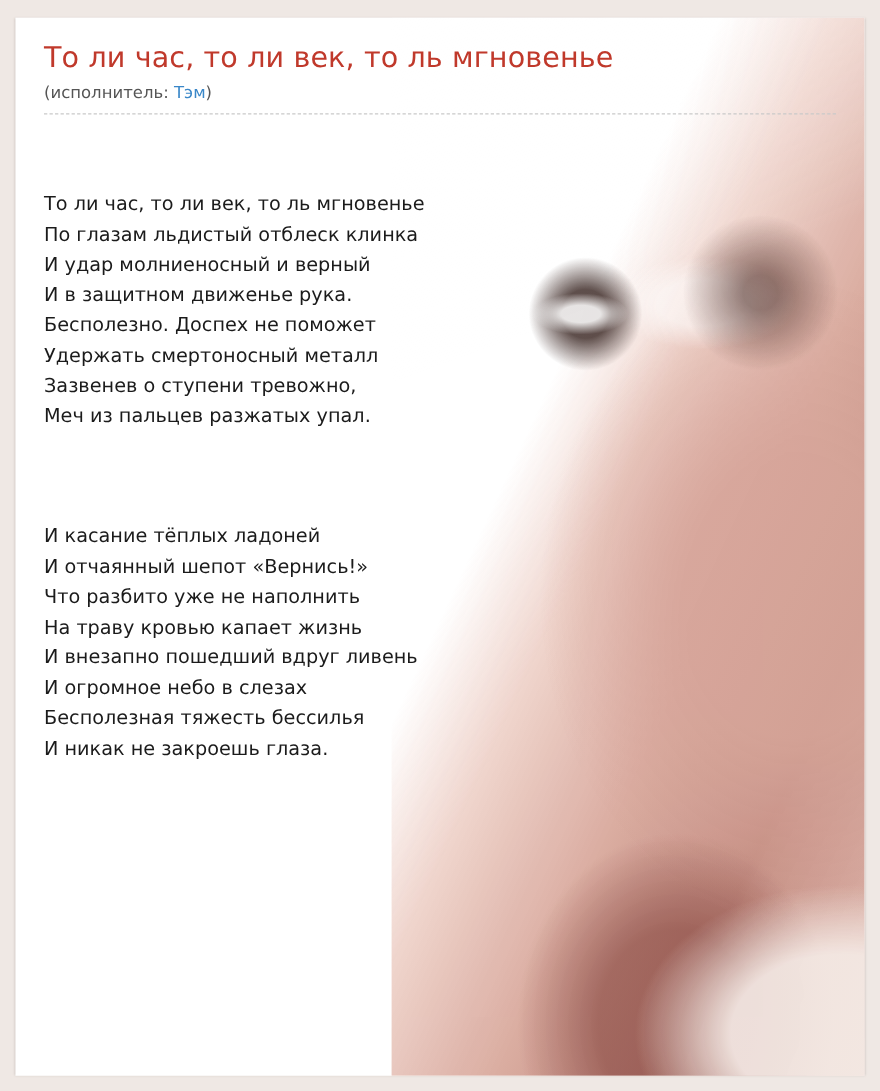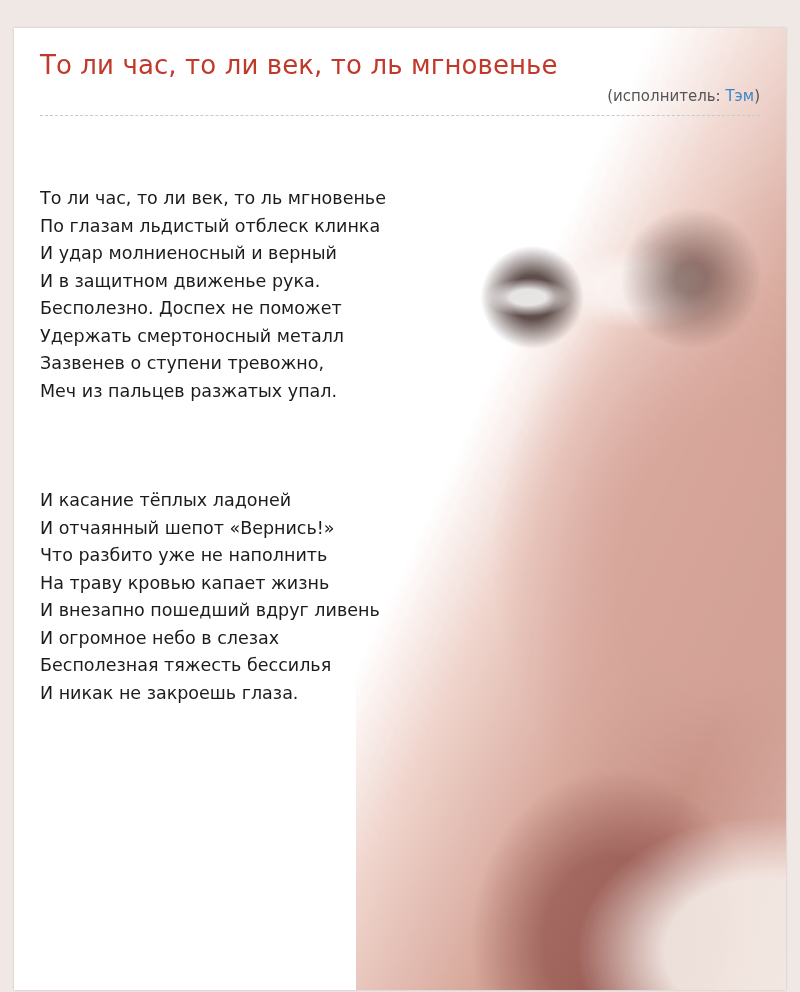--- a/index.html
+++ b/index.html
@@ -12,21 +12,21 @@
     background: #efe8e4;
     font-family: "DejaVu Sans", "Liberation Sans", sans-serif;
     overflow: hidden;
   }
 
   #page {
     position: relative;
     width: 800px;
     height: 844px;
     box-sizing: border-box;
-    padding: 28px 14px 14px 14px;
+    padding: 16px 14px 14px 14px;
     background:
       linear-gradient(to right, #efe8e4 0px, #efe8e4 10px, rgba(239,232,228,0) 22px),
       linear-gradient(to left, #efe8e4 0px, #efe8e4 10px, rgba(239,232,228,0) 22px),
       #efe8e4;
   }
 
   #sheet {
     position: relative;
     width: 772px;
     height: 962px;
@@ -77,21 +77,20 @@
     color: #c0392b;
     letter-spacing: 0.1px;
   }
 
   .performer-line {
     margin-top: 7px;
     font-size: 15px;
     color: #555555;
     padding-bottom: 10px;
     border-bottom: 1px dashed #c9c9c9;
-    text-align: right;
   }
   .performer-link {
     color: #3a87c8;
     text-decoration: none;
   }
 
   .lyrics {
     margin-top: 14px;
     font-size: 17.5px;
     line-height: 27.5px;

